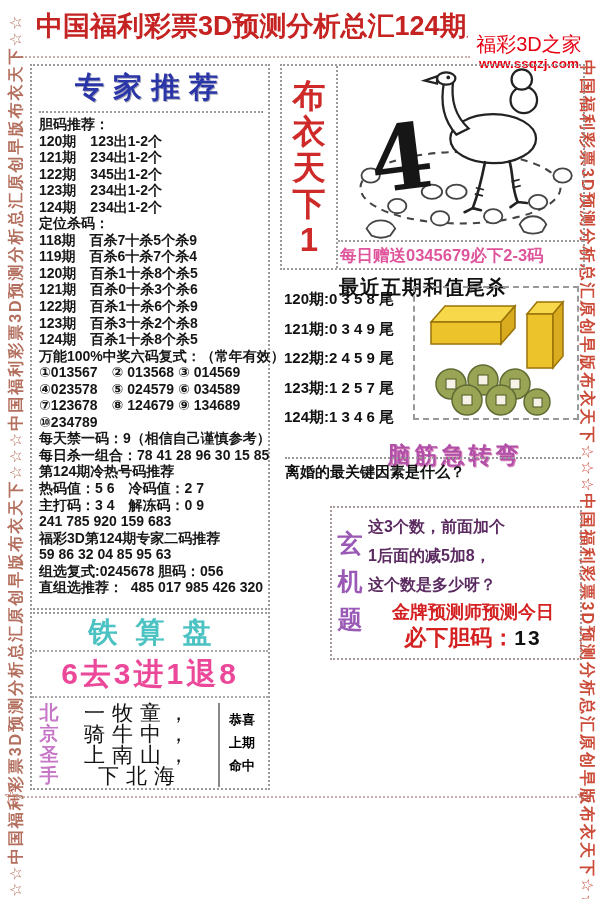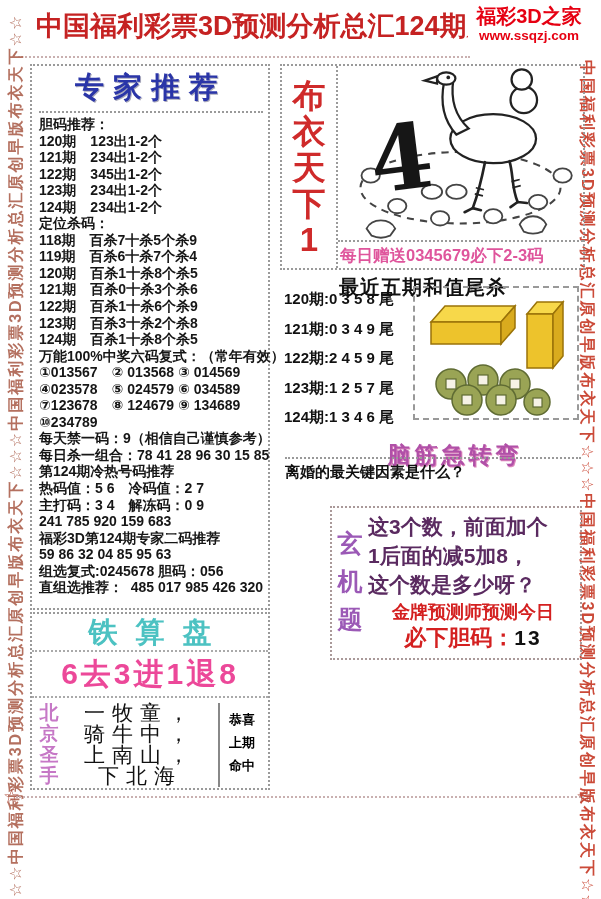--- a/index.html
+++ b/index.html
@@ -4,21 +4,21 @@
 <style>
   html,body{margin:0;padding:0;background:#fff;}
   #page{position:relative;width:601px;height:899px;background:#fff;overflow:hidden;
         font-family:"Liberation Sans","DejaVu Sans",sans-serif;}
   .abs{position:absolute;}
 
   
   .hdr-title{left:36px;top:8px;width:432px;height:42px;font-size:27px;font-weight:bold;
              color:#c52222;white-space:nowrap;overflow:hidden;}
   .site-box{right:8px;top:4px;width:128px;text-align:center;}
-  .site-name{font-size:20px;font-weight:bold;color:#e60012;line-height:24px;}
+  .site-name{font-size:20px;font-weight:normal;color:#e60012;line-height:24px;margin-top:28px;}
   .site-url{font-size:13.5px;font-weight:bold;color:#e60012;line-height:16px;}
   .hdr-sep{left:18px;top:56px;width:452px;border-top:2px dotted #c9b0b0;height:0;}
 
   
   .vstrip{white-space:nowrap;font-size:16px;font-weight:bold;letter-spacing:2px;height:26px;line-height:26px;}
   .vstrip-left{left:3px;top:897px;width:860px;transform:rotate(-90deg);transform-origin:0 0;color:#b4705f;}
   .vstrip-right{left:600px;top:60px;width:845px;transform:rotate(90deg);transform-origin:0 0;color:#cb4a38;}
 
   
   .box-expert{left:30px;top:64px;width:240px;height:546px;border:2px dotted #9a9a9a;
@@ -64,21 +64,21 @@
                 color:#b050a8;letter-spacing:4px;text-shadow:1px 1px 0 #d8b;}
   .naojin-sep{left:285px;top:457px;width:296px;border-top:2px dotted #999;height:0;}
   .naojin-q{left:285px;top:463px;font-size:15px;font-weight:bold;color:#111;}
 
   
   .xuanji-box{left:330px;top:506px;width:252px;height:154px;border:2px dotted #a99;
               box-sizing:border-box;display:flex;}
   .xuanji-strip{width:36px;text-align:center;color:#9b59b6;font-weight:bold;padding-top:16px;box-sizing:border-box;}
   .xuanji-strip div{font-size:25px;line-height:38px;}
   .xuanji-main{flex:1;padding:4px 2px 0 0;min-width:0;}
-  .riddle-line{font-size:21px;font-weight:bold;color:#5a2a60;line-height:29px;white-space:nowrap;}
+  .riddle-line{font-size:16px;font-weight:bold;color:#5a2a60;line-height:29px;white-space:nowrap;}
   .gold-pred-line{font-size:18px;font-weight:bold;color:#d42020;line-height:26px;text-align:center;white-space:nowrap;}
   .must-line{text-align:center;line-height:26px;white-space:nowrap;}
   .must-label{font-size:22px;font-weight:bold;color:#d42020;}
   .must-value{font-size:21px;font-weight:bold;color:#111;letter-spacing:2px;}
 
   
   .bottom-line{left:16px;top:796px;width:568px;border-top:2px dotted #c9b0b0;height:0;}
   .corner-star{font-size:19px;color:#b05040;font-weight:bold;}
   .star-bl{left:3px;top:785px;}
   .star-br{left:576px;top:785px;}

